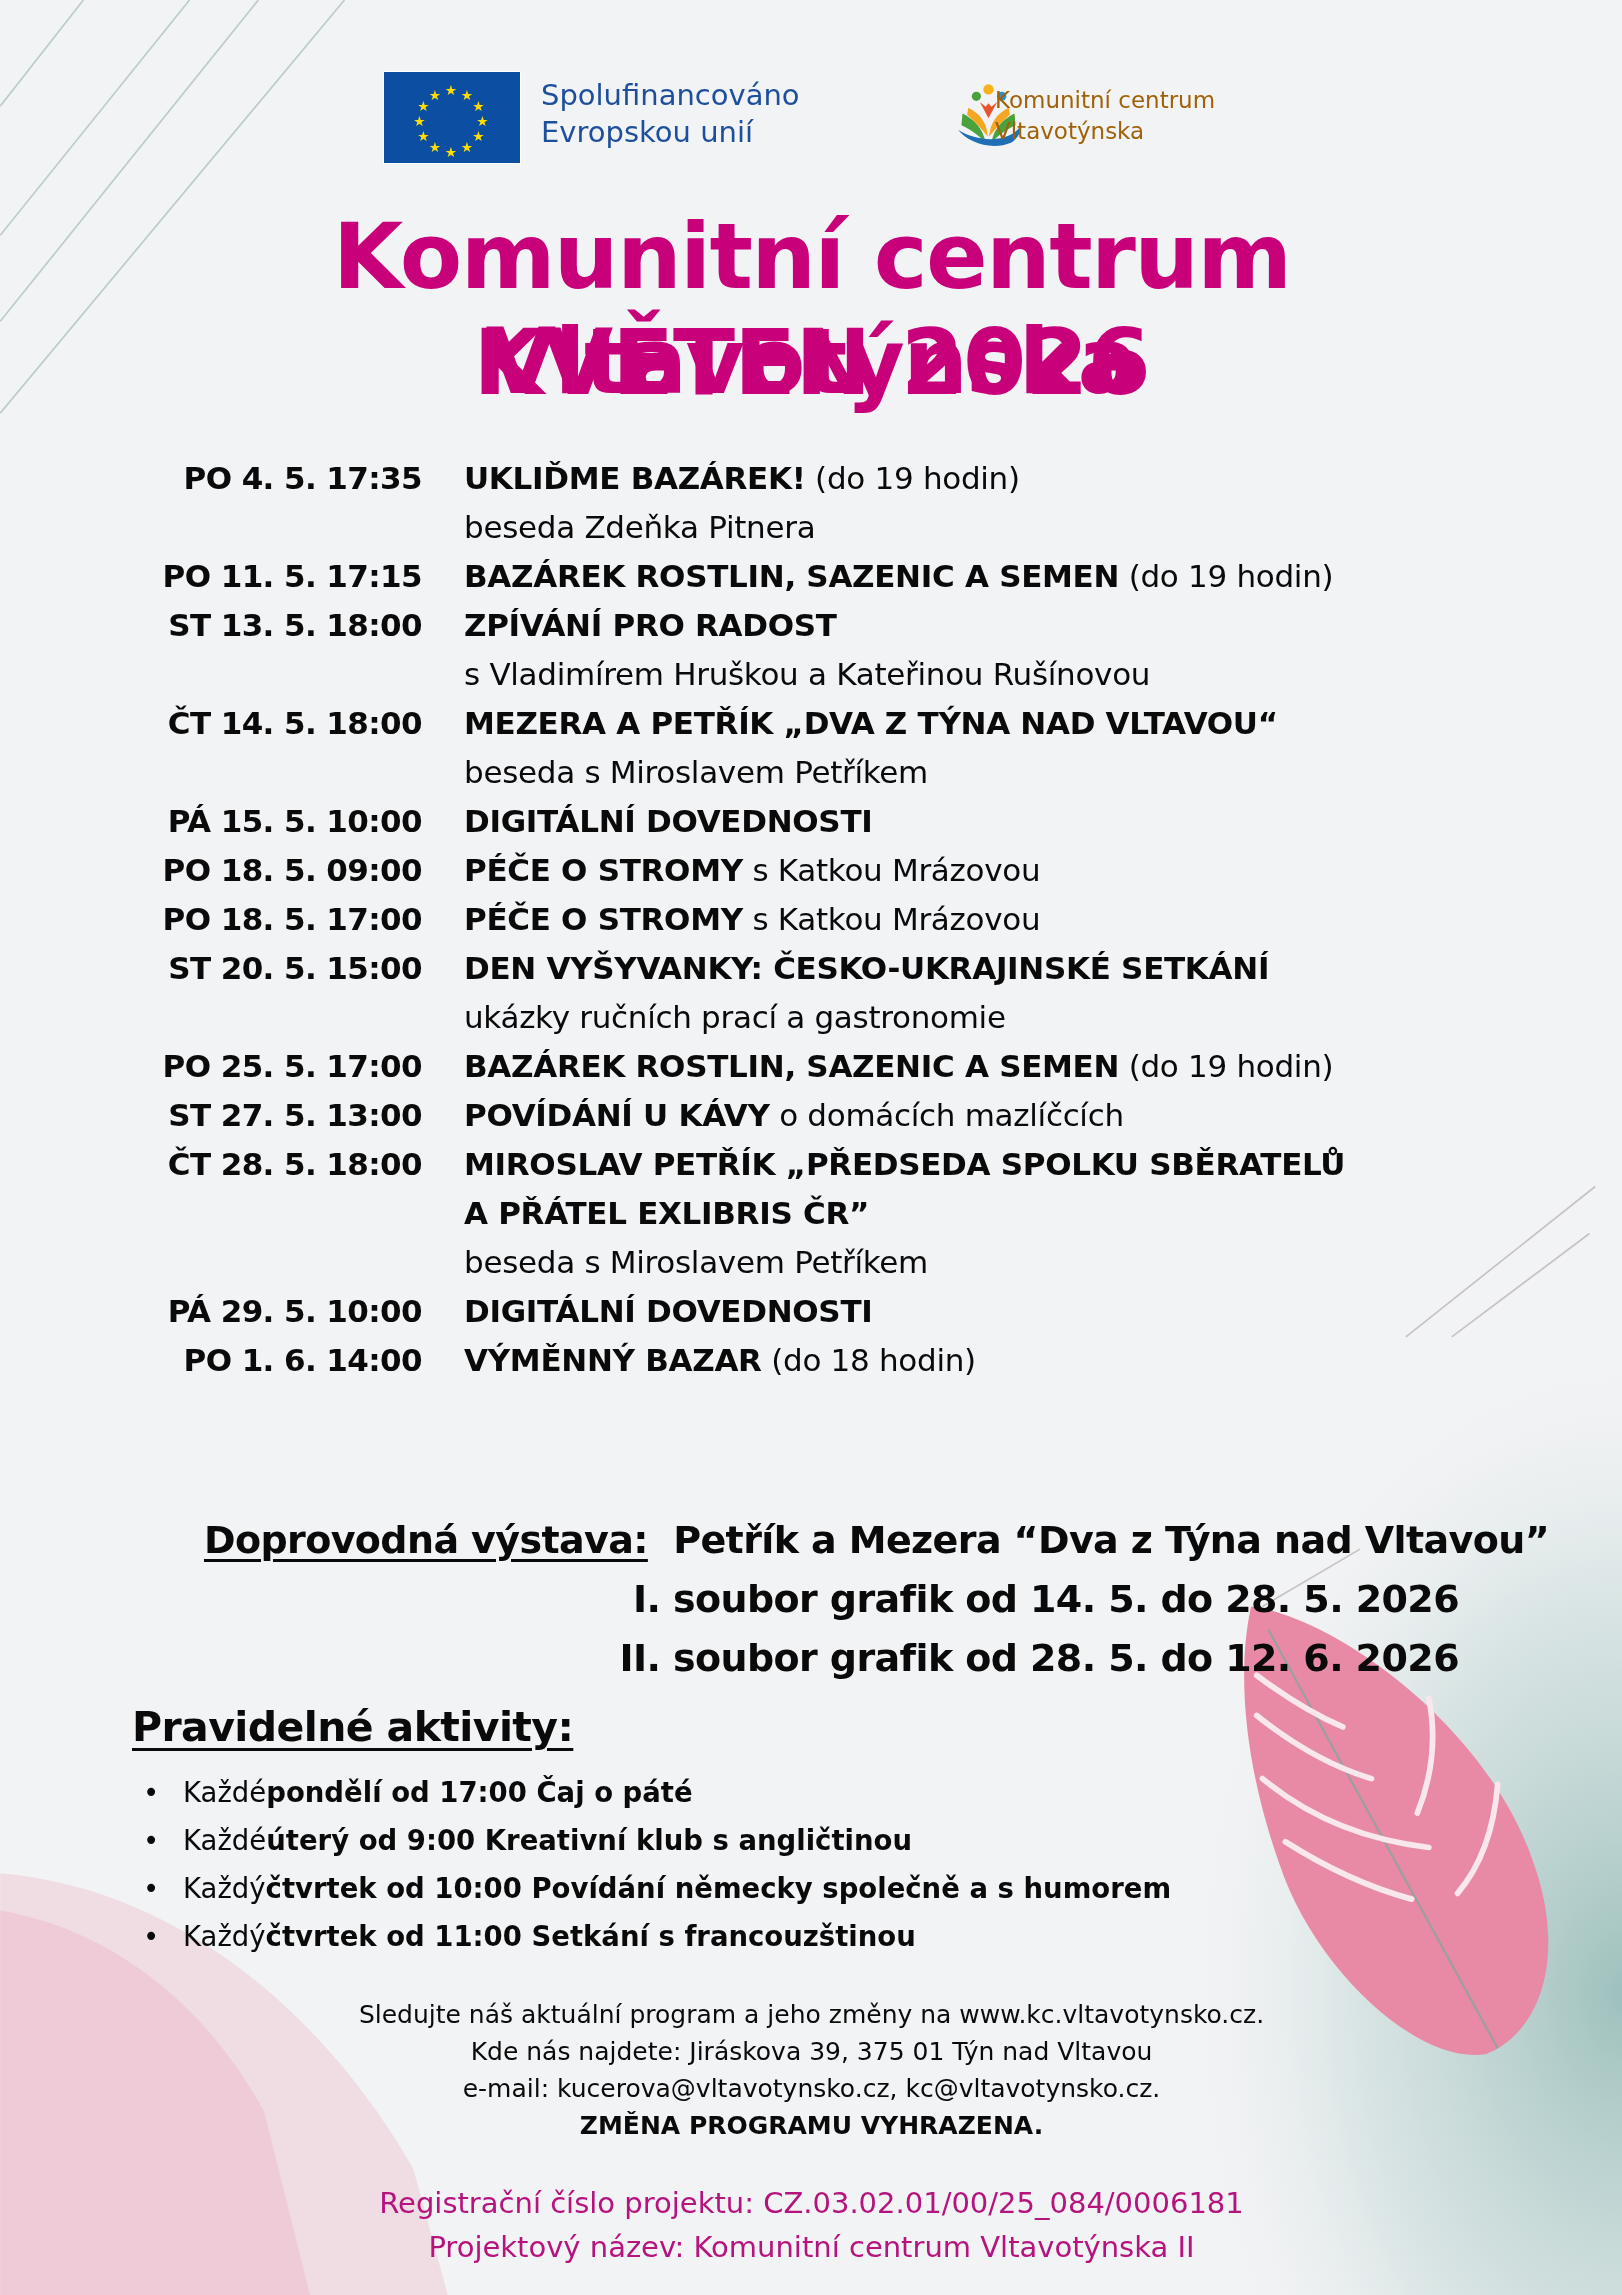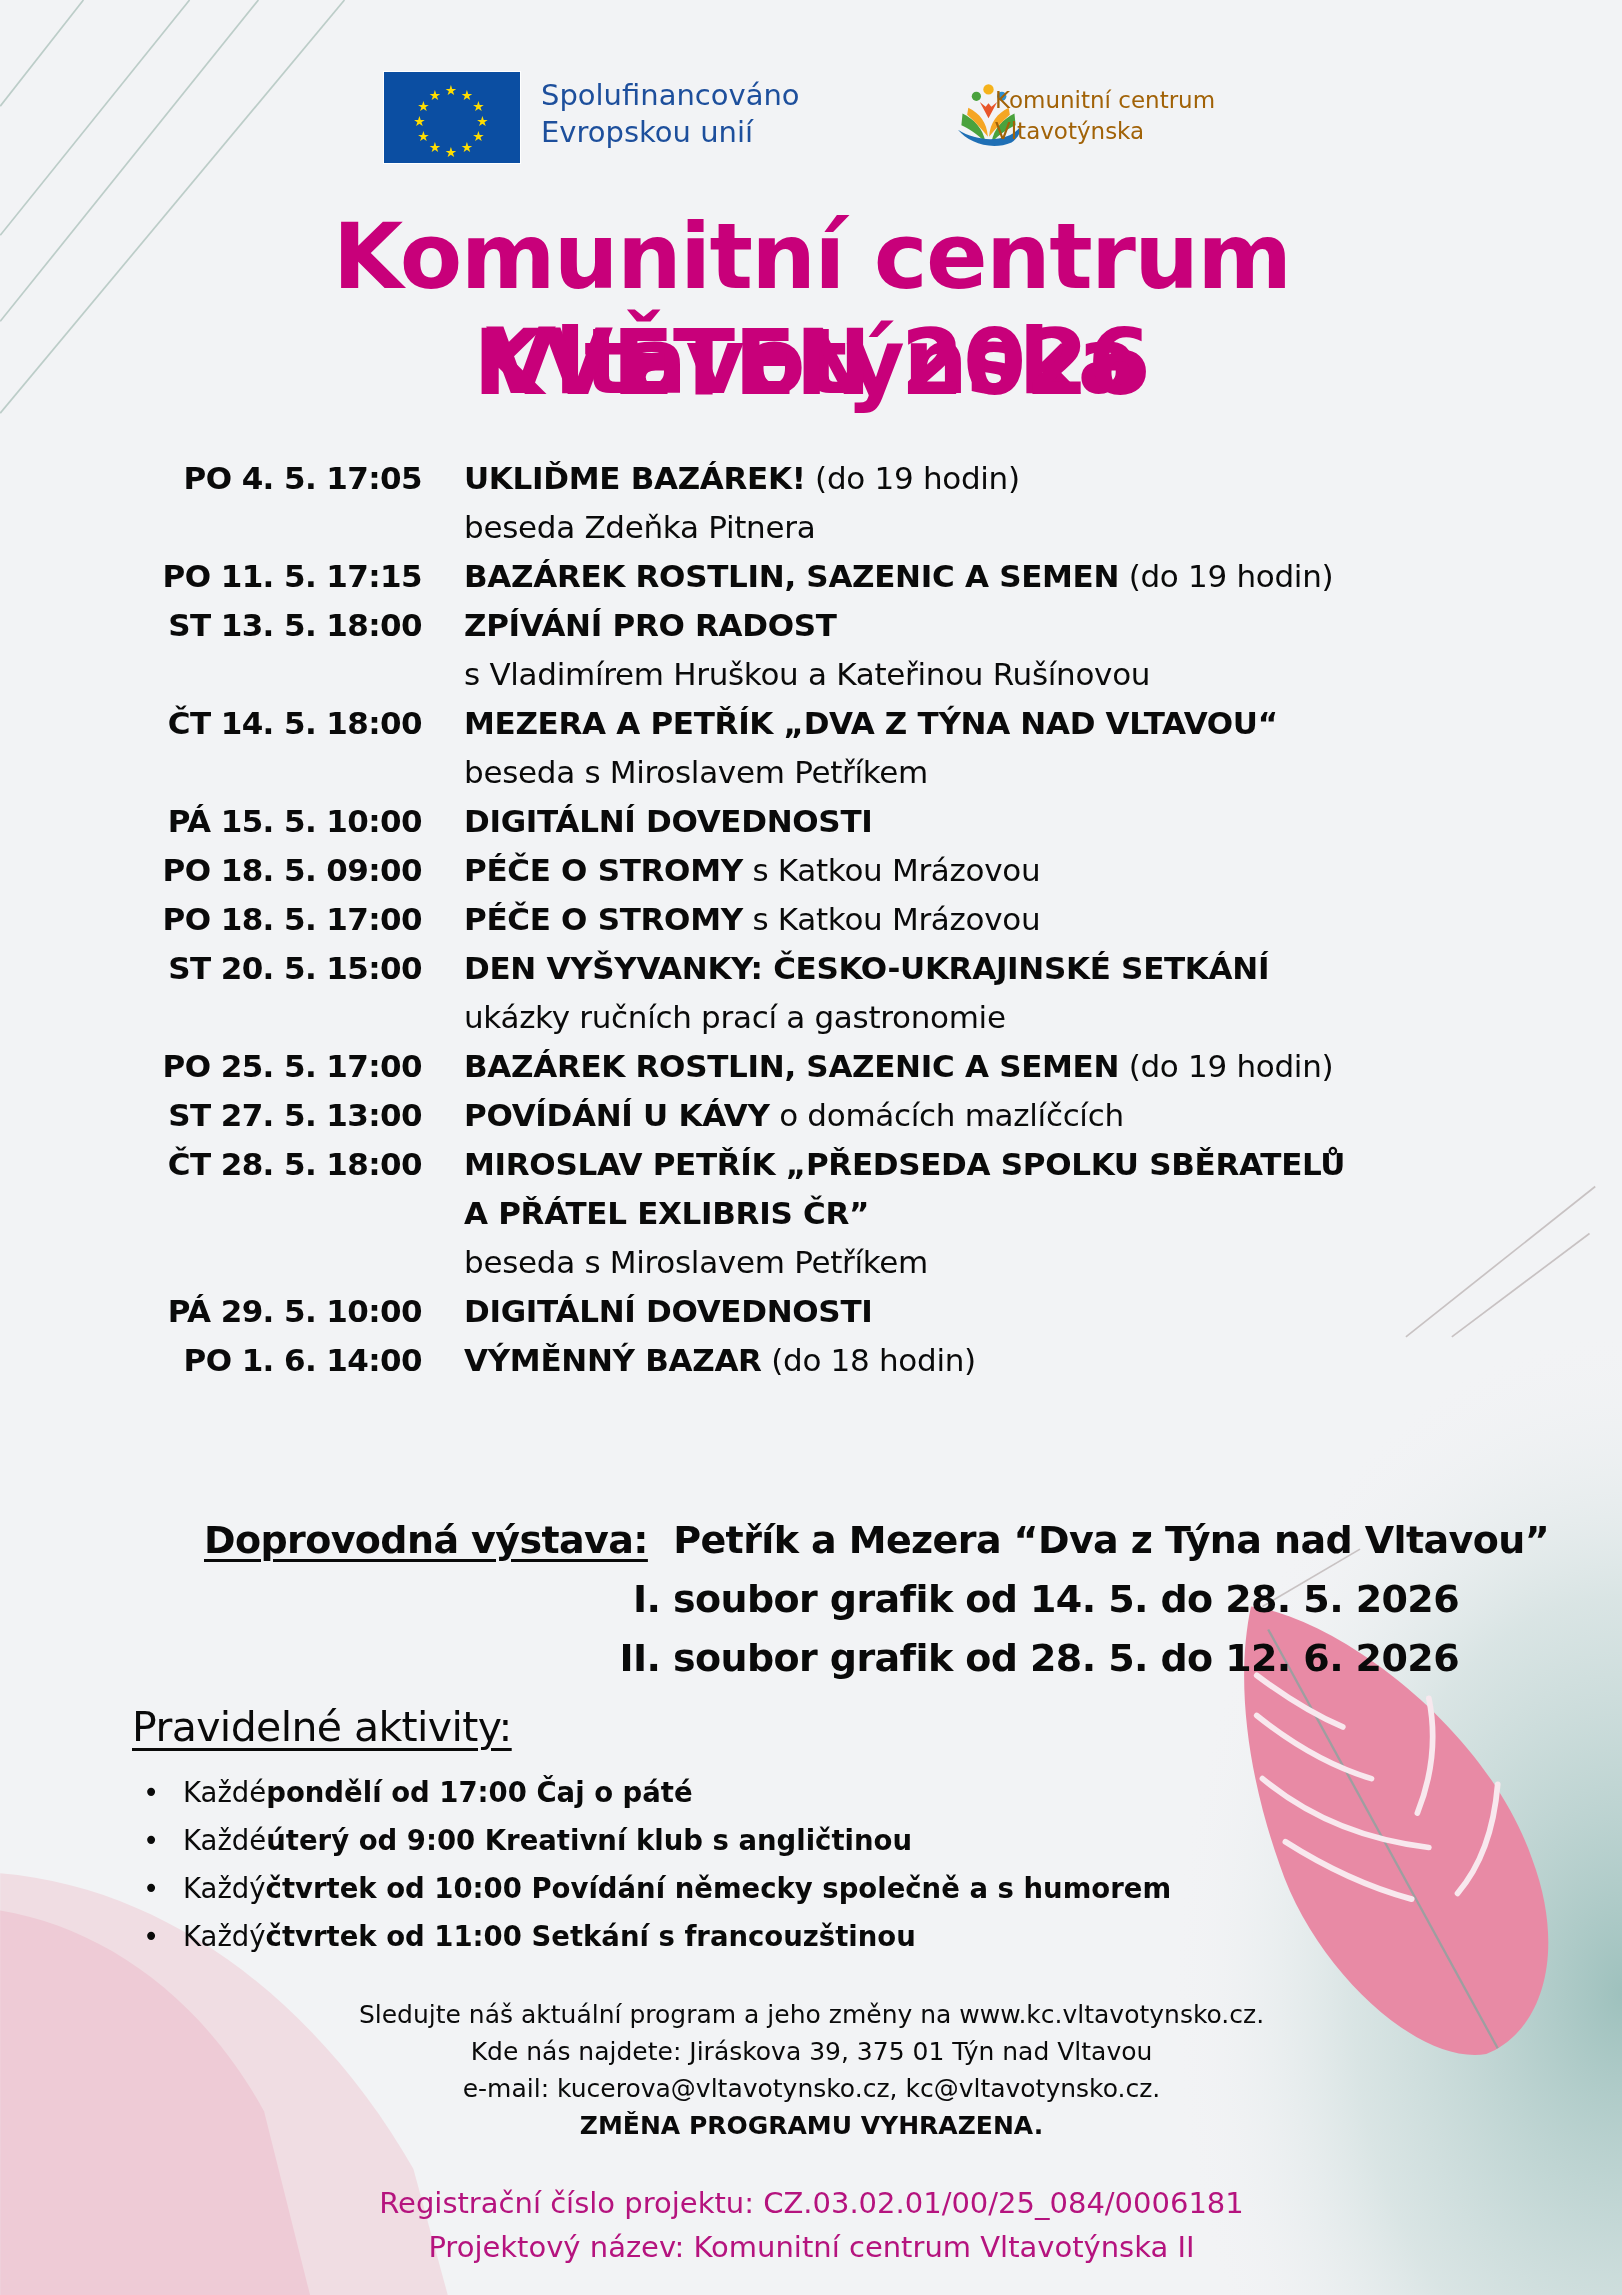--- a/index.html
+++ b/index.html
@@ -33,21 +33,21 @@
 
   
   .expo { position: absolute; top: 1518px; left: 0; width: 1623px; font-size: 38px; font-weight: bold; letter-spacing: -0.6px; }
   .expo .line1 { position: absolute; left: 204px; top: 0; white-space: nowrap; }
   .expo .line1 u { text-decoration: underline; text-decoration-thickness: 2.9px; text-underline-offset: 5.7px; }
   .expo .line2, .expo .line3 { position: absolute; right: 164px; white-space: nowrap; }
   .expo .line2 { top: 59px; }
   .expo .line3 { top: 118px; }
 
   
-  .reg-title { position: absolute; top: 1703px; left: 132px; font-size: 41px; font-weight: normal; text-decoration: underline; text-decoration-thickness: 3.4px; text-underline-offset: 6.9px; letter-spacing: -0.6px; }
+  .reg-title { position: absolute; top: 1703px; left: 132px; font-size: 41px; font-weight: bold; text-decoration: underline; text-decoration-thickness: 3.4px; text-underline-offset: 6.9px; letter-spacing: -0.6px; }
   .reg-list { position: absolute; top: 1768px; left: 143px; list-style: none; margin: 0; padding: 0; }
   .reg-list li { font-size: 27.5px; height: 48px; display: flex; align-items: center; white-space: nowrap; }
   .reg-list .bullet { width: 40px; font-size: 27.5px; }
   .reg-list b { font-weight: bold; }
 
   
   .footer { position: absolute; top: 1996px; left: 0; width: 1623px; text-align: center; font-size: 25px; line-height: 37px; }
   .footer .strong { font-weight: bold; }
   .project { position: absolute; top: 2181px; left: 0; width: 1623px; text-align: center; font-size: 29px; line-height: 44px; color: #b5137e; }
 </style>
@@ -142,21 +142,21 @@
       <div>Komunitní centrum</div>
       <div>Vltavotýnska</div>
     </div>
   </div>
 
   <div class="title l1">Komunitní centrum Vltavotýnska</div>
   <div class="title l2">KVĚTEN 2026</div>
 
   <div class="schedule">
     <div class="row">
-        <span class="date">PO 4. 5. 17:05</span>
+        <span class="date">PO 4. 5. 17:35</span>
         <span class="desc"><b>UKLIĎME BAZÁREK!</b><span> (do 19 hodin)</span></span>
       </div>
     <div class="row">
         <span class="date"></span>
         <span class="desc"><b></b><span>beseda Zdeňka Pitnera</span></span>
       </div>
     <div class="row">
         <span class="date">PO 11. 5. 17:15</span>
         <span class="desc"><b>BAZÁREK ROSTLIN, SAZENIC A SEMEN</b><span> (do 19 hodin)</span></span>
       </div>

